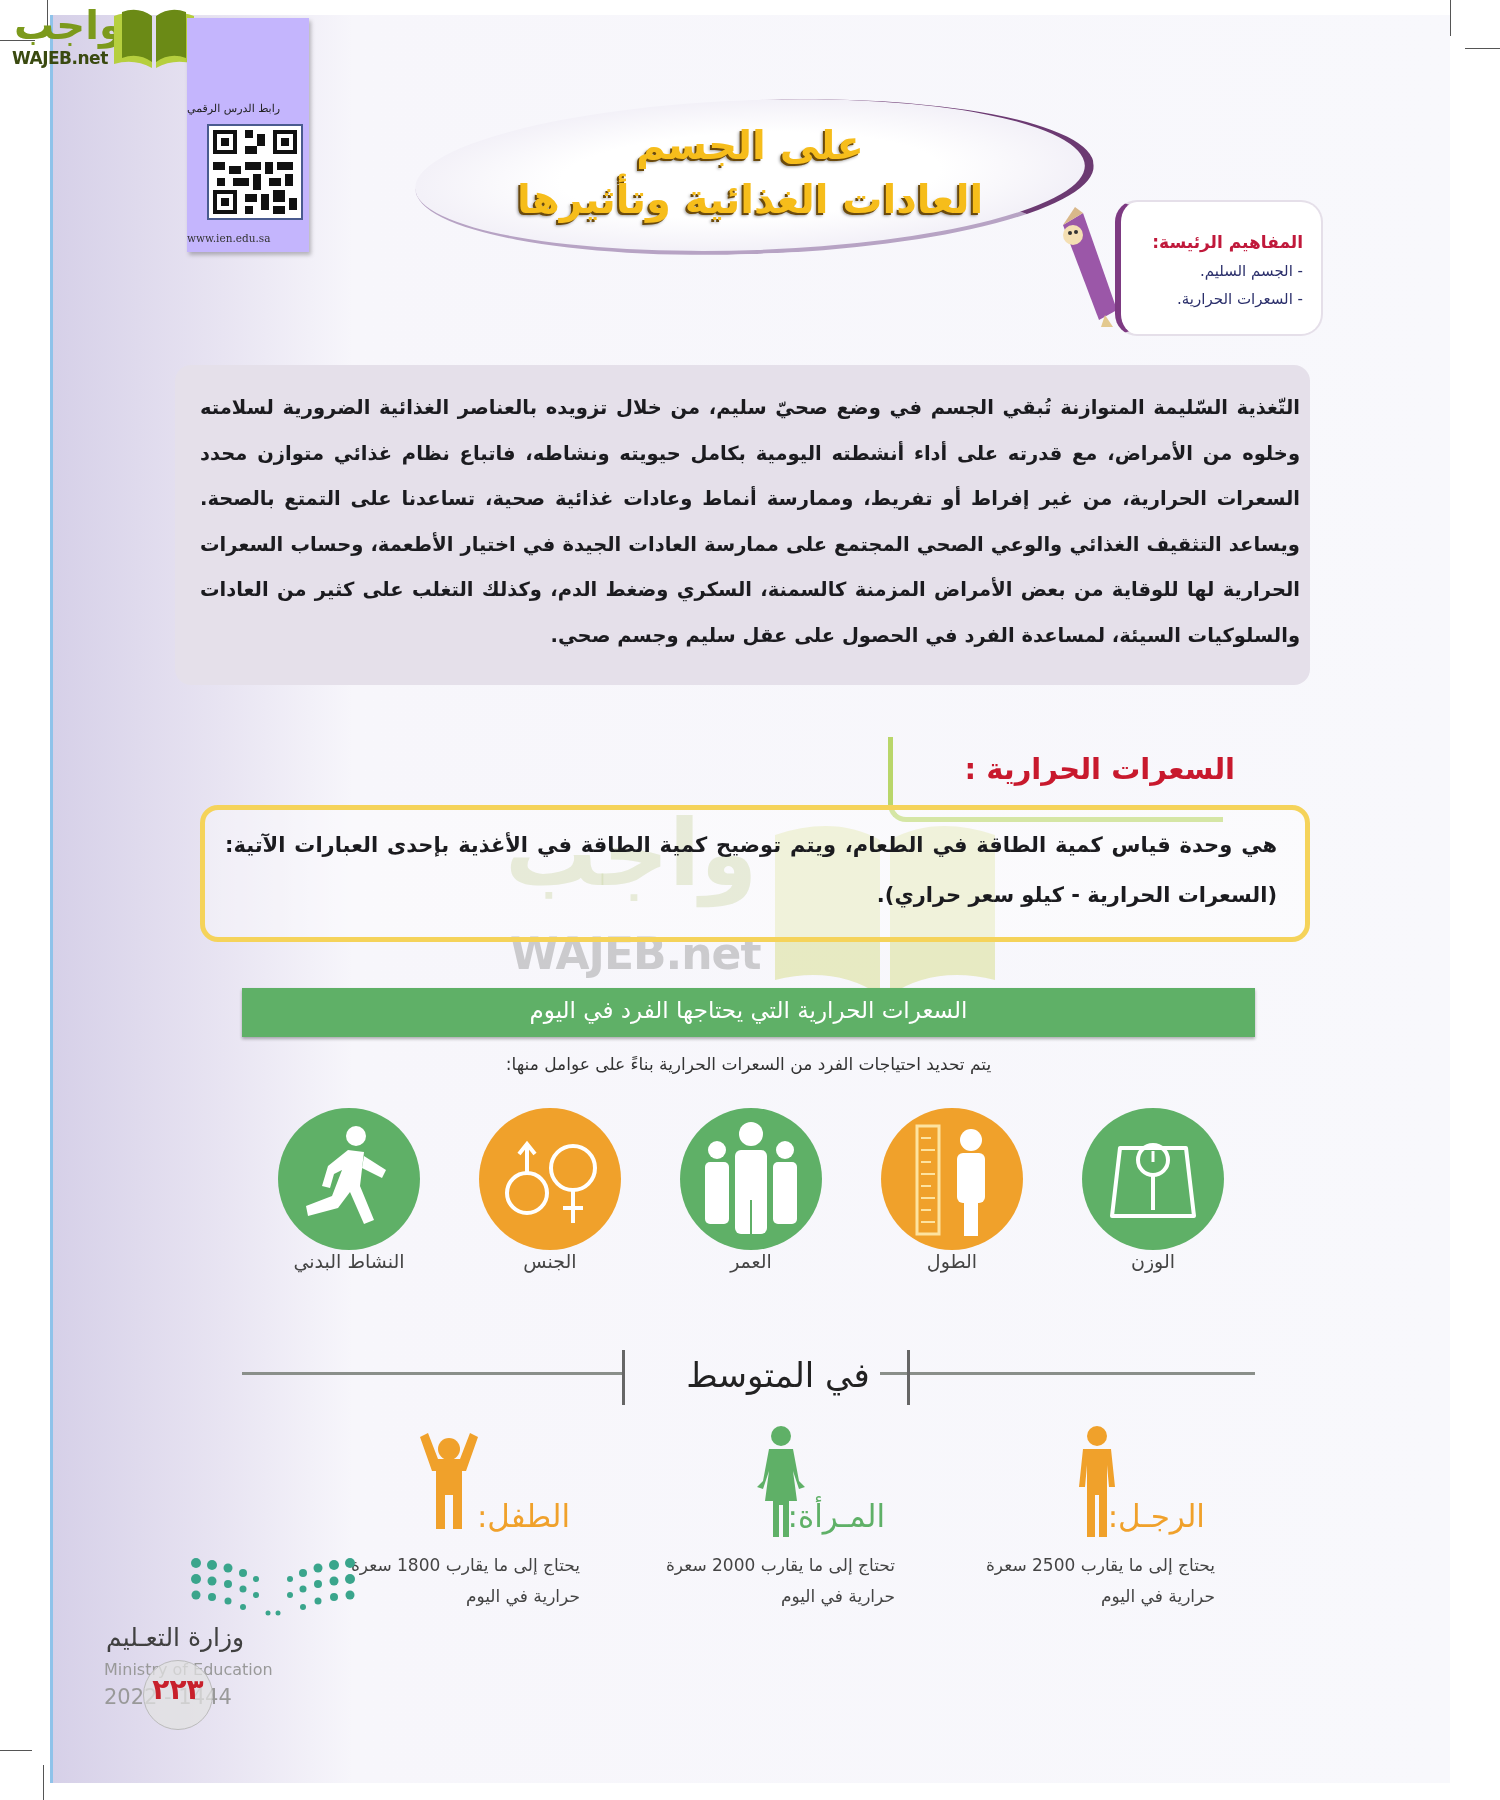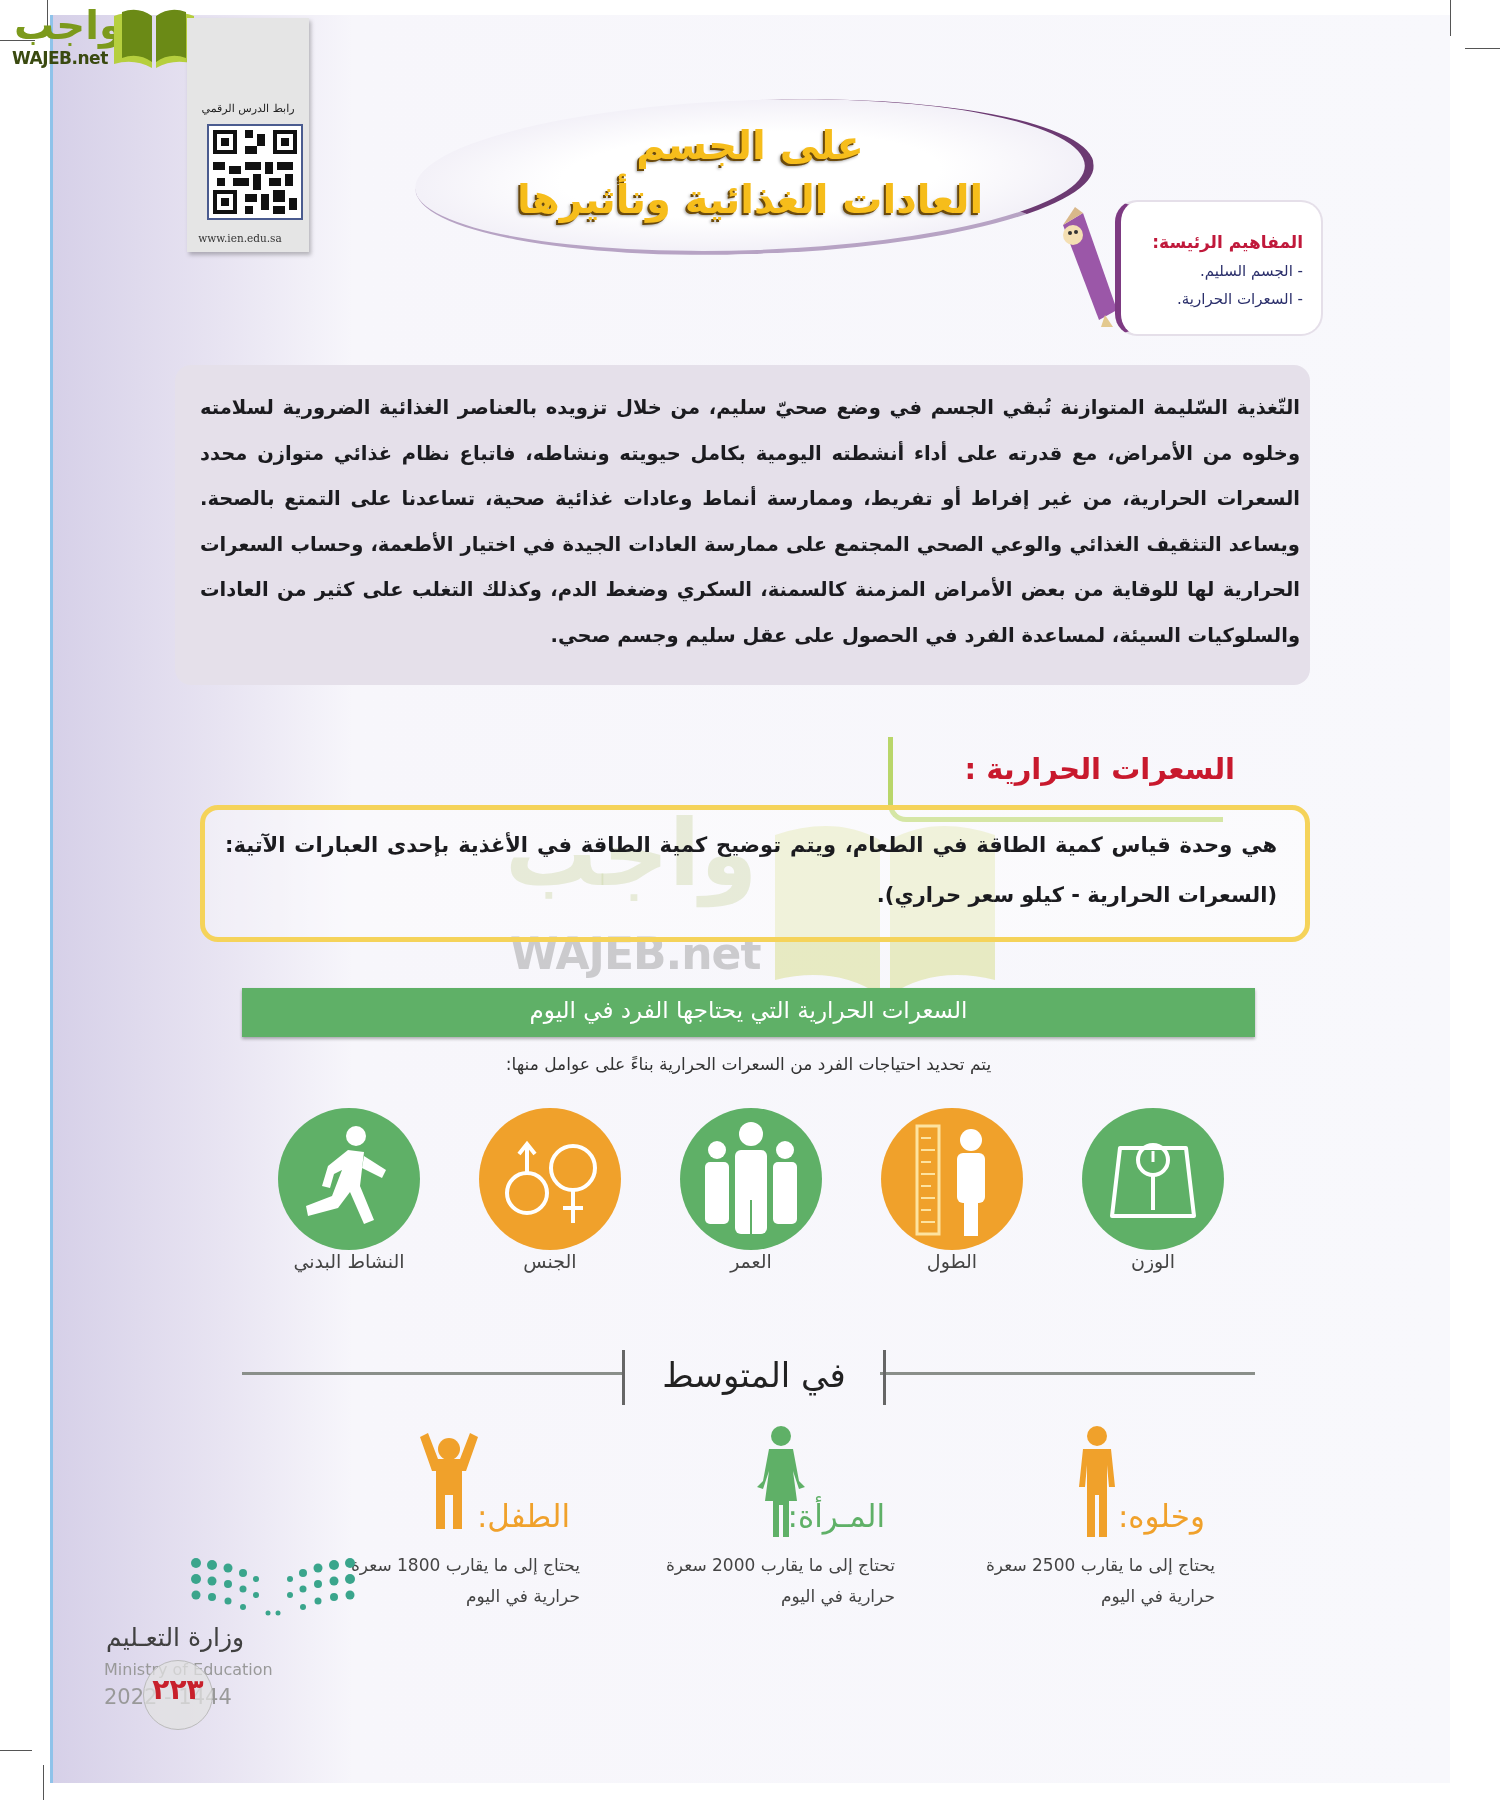--- a/index.html
+++ b/index.html
@@ -5,22 +5,22 @@
   html, body { margin:0; padding:0; }
   body { width:1500px; height:1800px; position:relative; background:#ffffff; overflow:hidden;
          font-family:"DejaVu Sans", sans-serif; }
   .page { position:absolute; left:50px; top:15px; width:1397px; height:1768px;
           background:linear-gradient(90deg,#d6d0e8 0px,#e8e4f2 170px,#f7f6fb 300px,#f8f8fc 100%);
           border-left:3px solid #8fc3ea; }
   .crop { position:absolute; background:#555; }
   .wajeb-logo { position:absolute; left:12px; top:8px; width:180px; height:60px; }
   .wajeb-ar { position:absolute; left:2px; top:-6px; font-size:40px; font-weight:bold; color:#7c9a1c; font-family:"DejaVu Sans", sans-serif; }
   .wajeb-en { position:absolute; left:0; top:40px; font-size:17px; font-weight:bold; color:#3a4a10; letter-spacing:-0.5px; }
-  .qr-card { position:absolute; left:187px; top:18px; width:122px; height:234px; background:#e5e5e5;
-             box-shadow:2px 3px 4px rgba(0,0,0,0.25); text-align:center; }
+  .qr-card { position:absolute; left:187px; top:18px; width:122px; height:234px; background:#c4b5fd;
+             box-shadow:2px 3px 4px rgba(0,0,0,0.25); text-align:left; }
   .qr-label { position:absolute; top:84px; left:0; right:0; font-size:11px; color:#222; font-family:"DejaVu Serif", serif; direction:rtl; }
   .qr-box { position:absolute; left:20px; top:106px; width:92px; height:92px; border:2px solid #4a5b8f; background:#fff; }
   .qr-url { position:absolute; top:214px; left:0; right:16px; font-size:10.5px; color:#333; font-family:"DejaVu Serif", serif; }
   .title-ellipse { position:absolute; left:415px; top:100px; width:670px; height:150px; border-radius:50%;
        background:radial-gradient(ellipse at center,#ffffff 40%,#f3f1f8 70%,#e9e6f2 100%);
        border-right:9px solid #6c3a72; border-bottom:4px solid #b7a3c4; transform:rotate(-2deg); }
   .title { position:absolute; left:415px; top:118px; width:670px; text-align:center; direction:rtl;
            font-size:40px; font-weight:bold; line-height:54px; color:#f6bd1b;
            text-shadow:-2px 2px 0 #6b4a0c, -3px 3px 3px rgba(0,0,0,0.35); font-family:"DejaVu Sans", sans-serif; }
   .concepts { position:absolute; left:1115px; top:200px; width:200px; height:132px; background:#fff;
@@ -44,21 +44,21 @@
   .watermark-book { position:absolute; left:775px; top:815px; width:220px; height:180px; }
   .banner { position:absolute; left:242px; top:988px; width:1013px; height:49px; background:#5fb067;
             box-shadow:0 2px 3px rgba(0,0,0,0.3); }
   .banner-text { position:absolute; left:0; right:0; top:9px; text-align:center; direction:rtl; font-size:23px; color:#fff; }
   .subtitle { position:absolute; left:242px; width:1013px; top:1054px; text-align:center; direction:rtl; font-size:17px; color:#333; }
   .factor { position:absolute; width:146px; text-align:center; }
   .factor-circle { width:142px; height:142px; border-radius:50%; margin:0 auto; position:relative; }
   .factor-label { margin-top:0; font-size:19px; color:#444; direction:rtl; }
   .divider-line { position:absolute; top:1372px; height:3px; background:#8a8f8a; }
   .divider-text { position:absolute; left:622px; top:1350px; width:258px; height:55px; text-align:center;
-                  border-left:3px solid #666; border-right:3px solid #666; direction:rtl; font-size:34px; color:#222; line-height:50px; }
+                  border-left:3px solid #666; border-right:3px solid #666; direction:rtl; font-size:34px; color:#222; line-height:50px;padding-left:24px; }
   .person { position:absolute; width:330px; }
   .person-label { position:absolute; font-size:31px; direction:rtl; }
   .person-desc { position:absolute; right:0; top:125px; width:330px; direction:rtl; text-align:right; font-size:17px; color:#444; line-height:31px; }
   .moe-dots { position:absolute; left:188px; top:1555px; width:170px; height:70px; }
   .moe-ar { position:absolute; left:106px; top:1623px; font-size:25px; color:#404040; direction:rtl; }
   .moe-en { position:absolute; left:104px; top:1660px; font-size:16px; color:#999; }
   .moe-year { position:absolute; left:104px; top:1685px; font-size:21px; color:#999; }
   .page-num { position:absolute; left:143px; top:1660px; width:68px; height:68px; border-radius:50%;
               background:rgba(225,225,225,0.75); border:1px solid #bbb; text-align:center; line-height:58px;
               font-size:28px; font-weight:bold; color:#c8202b; }
@@ -235,21 +235,21 @@
 
 <div class="divider-line" style="left:242px;width:380px"></div>
 <div class="divider-line" style="left:880px;width:375px"></div>
 <div class="divider-text">في المتوسط</div>
 
 <div class="person" style="left:885px;top:1425px;height:180px">
   <svg style="position:absolute;left:190px;top:0" width="44" height="112" viewBox="0 0 44 112">
     <circle cx="22" cy="11" r="10" fill="#f0a12b"></circle>
     <path d="M8 24 L36 24 L40 62 L34 62 L32 40 L32 112 L24 112 L24 70 L20 70 L20 112 L12 112 L12 40 L10 62 L4 62 Z" fill="#f0a12b"></path>
   </svg>
-  <div class="person-label" style="right:10px;top:73px;color:#f0a12b">وخلوه:</div>
+  <div class="person-label" style="right:10px;top:73px;color:#f0a12b">الرجـل:</div>
   <div class="person-desc">
     <div>يحتاج إلى ما يقارب 2500 سعرة</div>
     <div>حرارية في اليوم</div>
   </div>
 </div>
 <div class="person" style="left:565px;top:1425px;height:180px">
   <svg style="position:absolute;left:190px;top:0" width="52" height="112" viewBox="0 0 52 112">
     <circle cx="26" cy="11" r="10" fill="#5fb067"></circle>
     <path d="M14 24 L38 24 L44 56 L50 62 L44 64 L38 46 L42 76 L34 76 L34 112 L28 112 L28 80 L24 80 L24 112 L18 112 L18 76 L10 76 L14 46 L8 64 L2 62 L8 56 Z" fill="#5fb067"></path>
   </svg>

